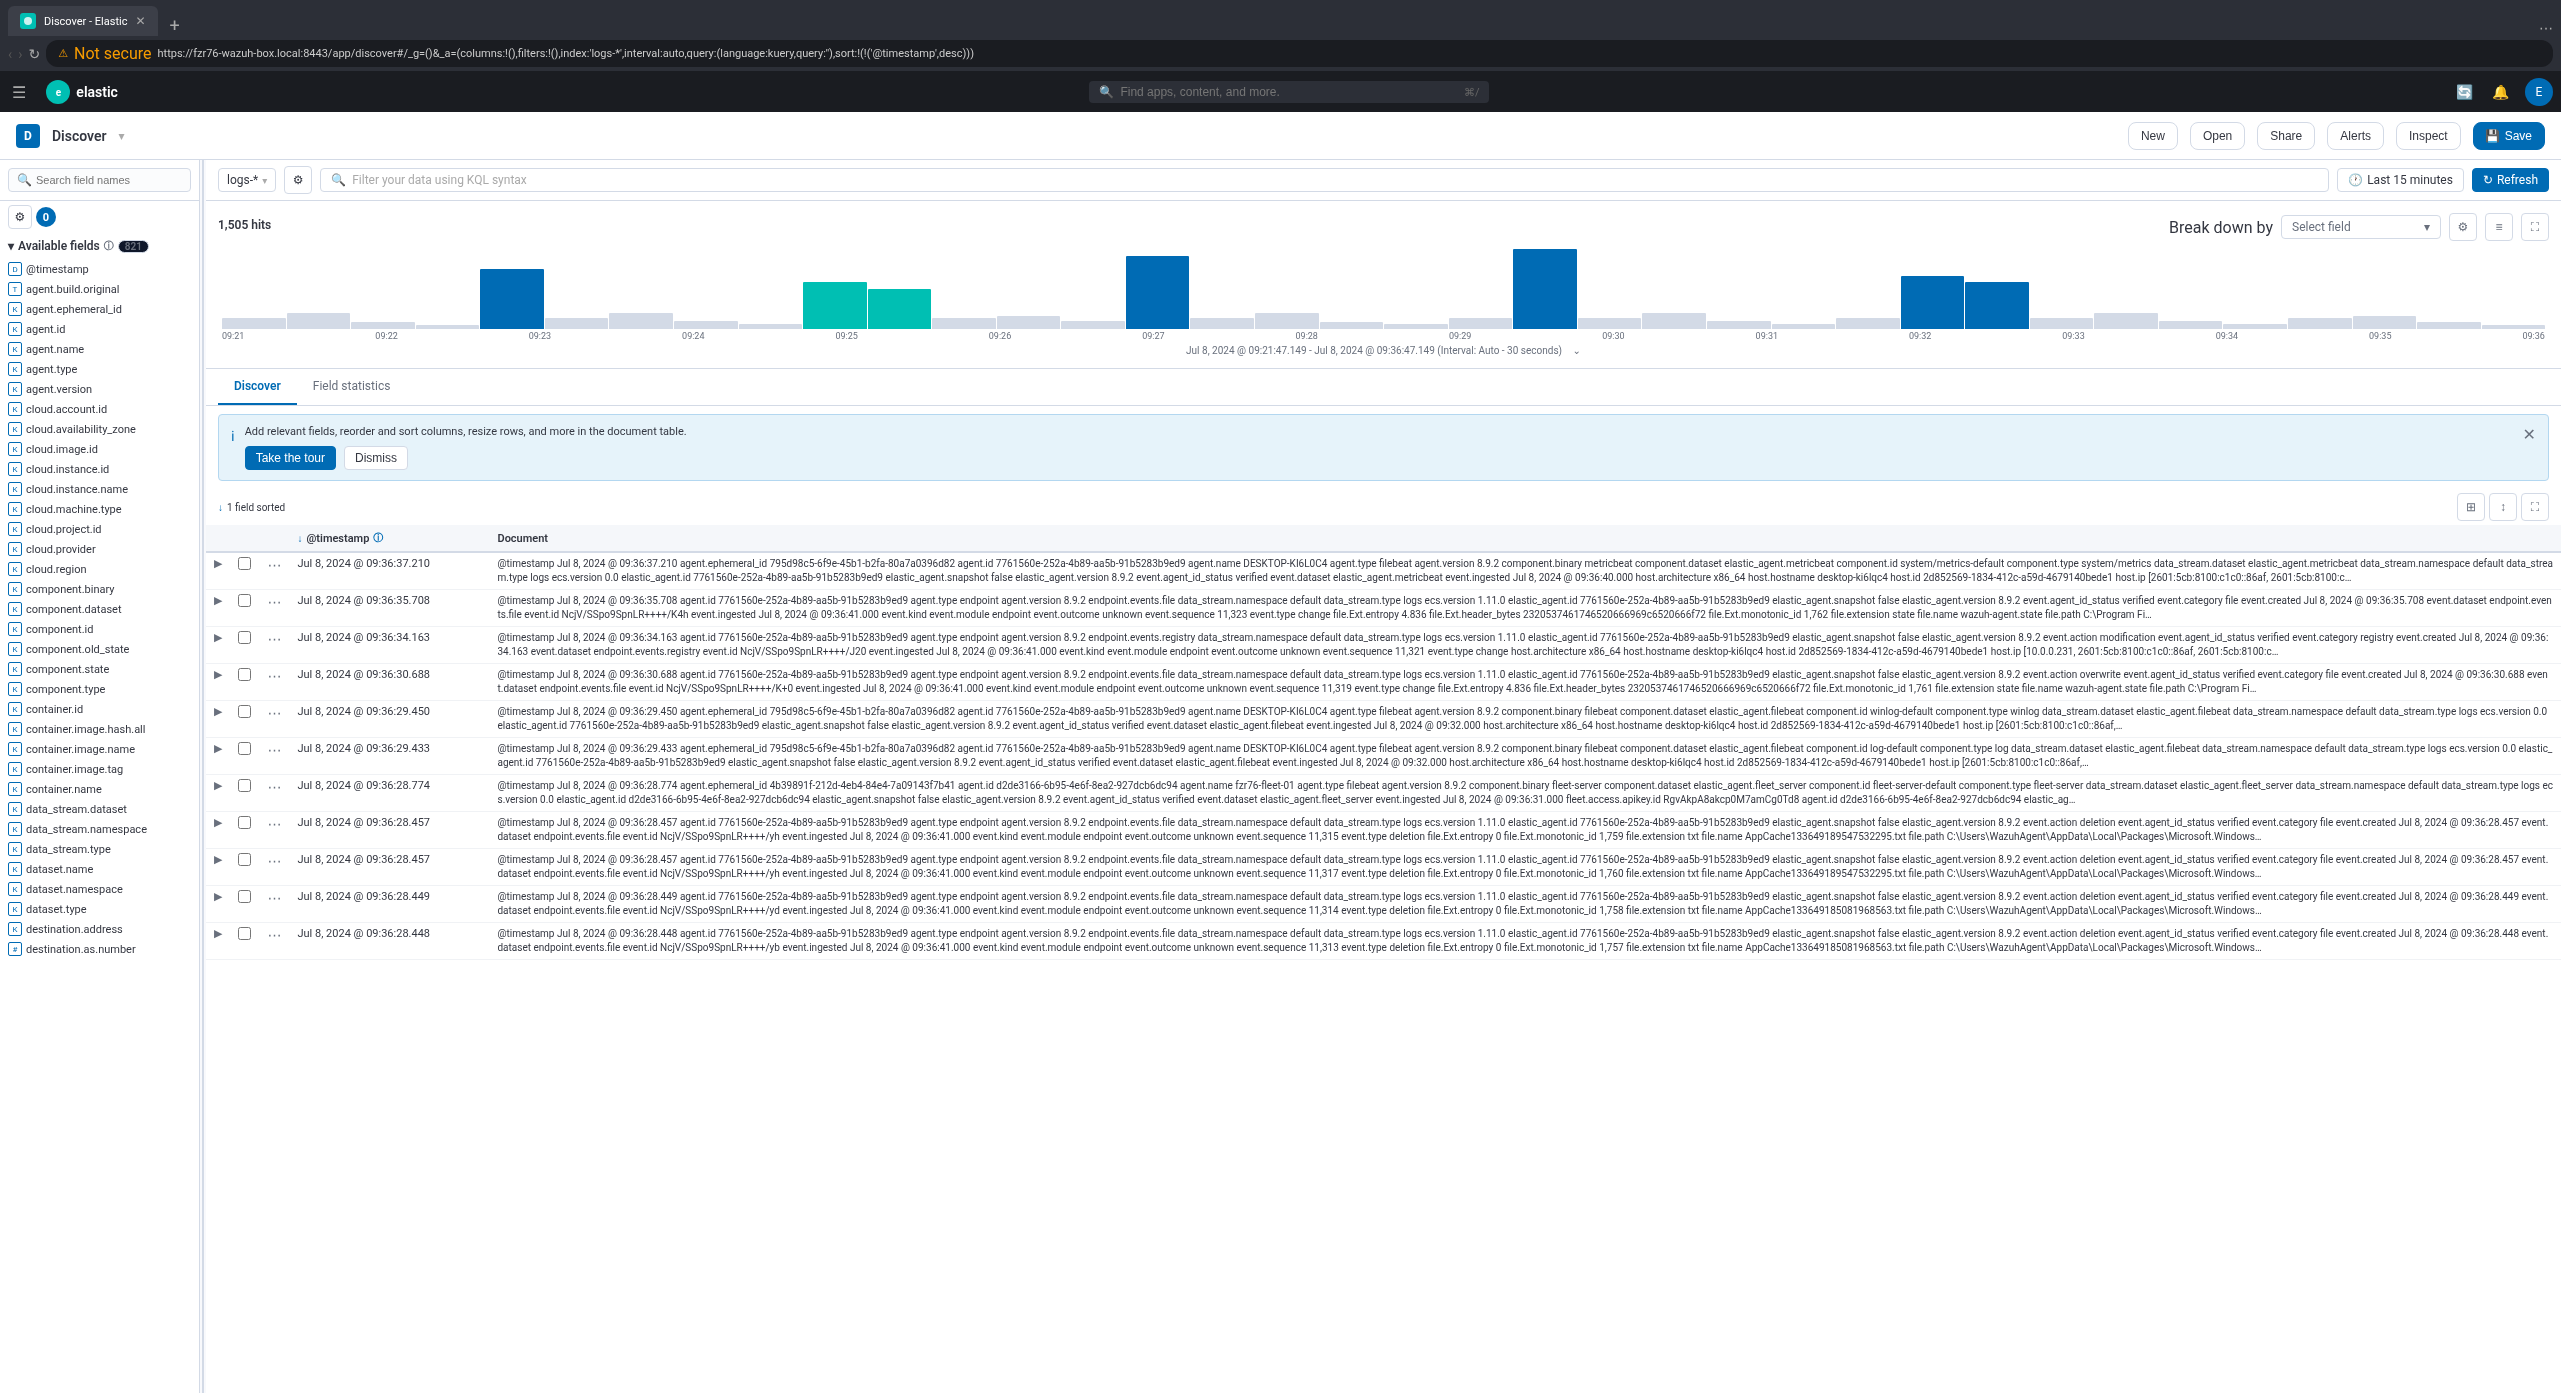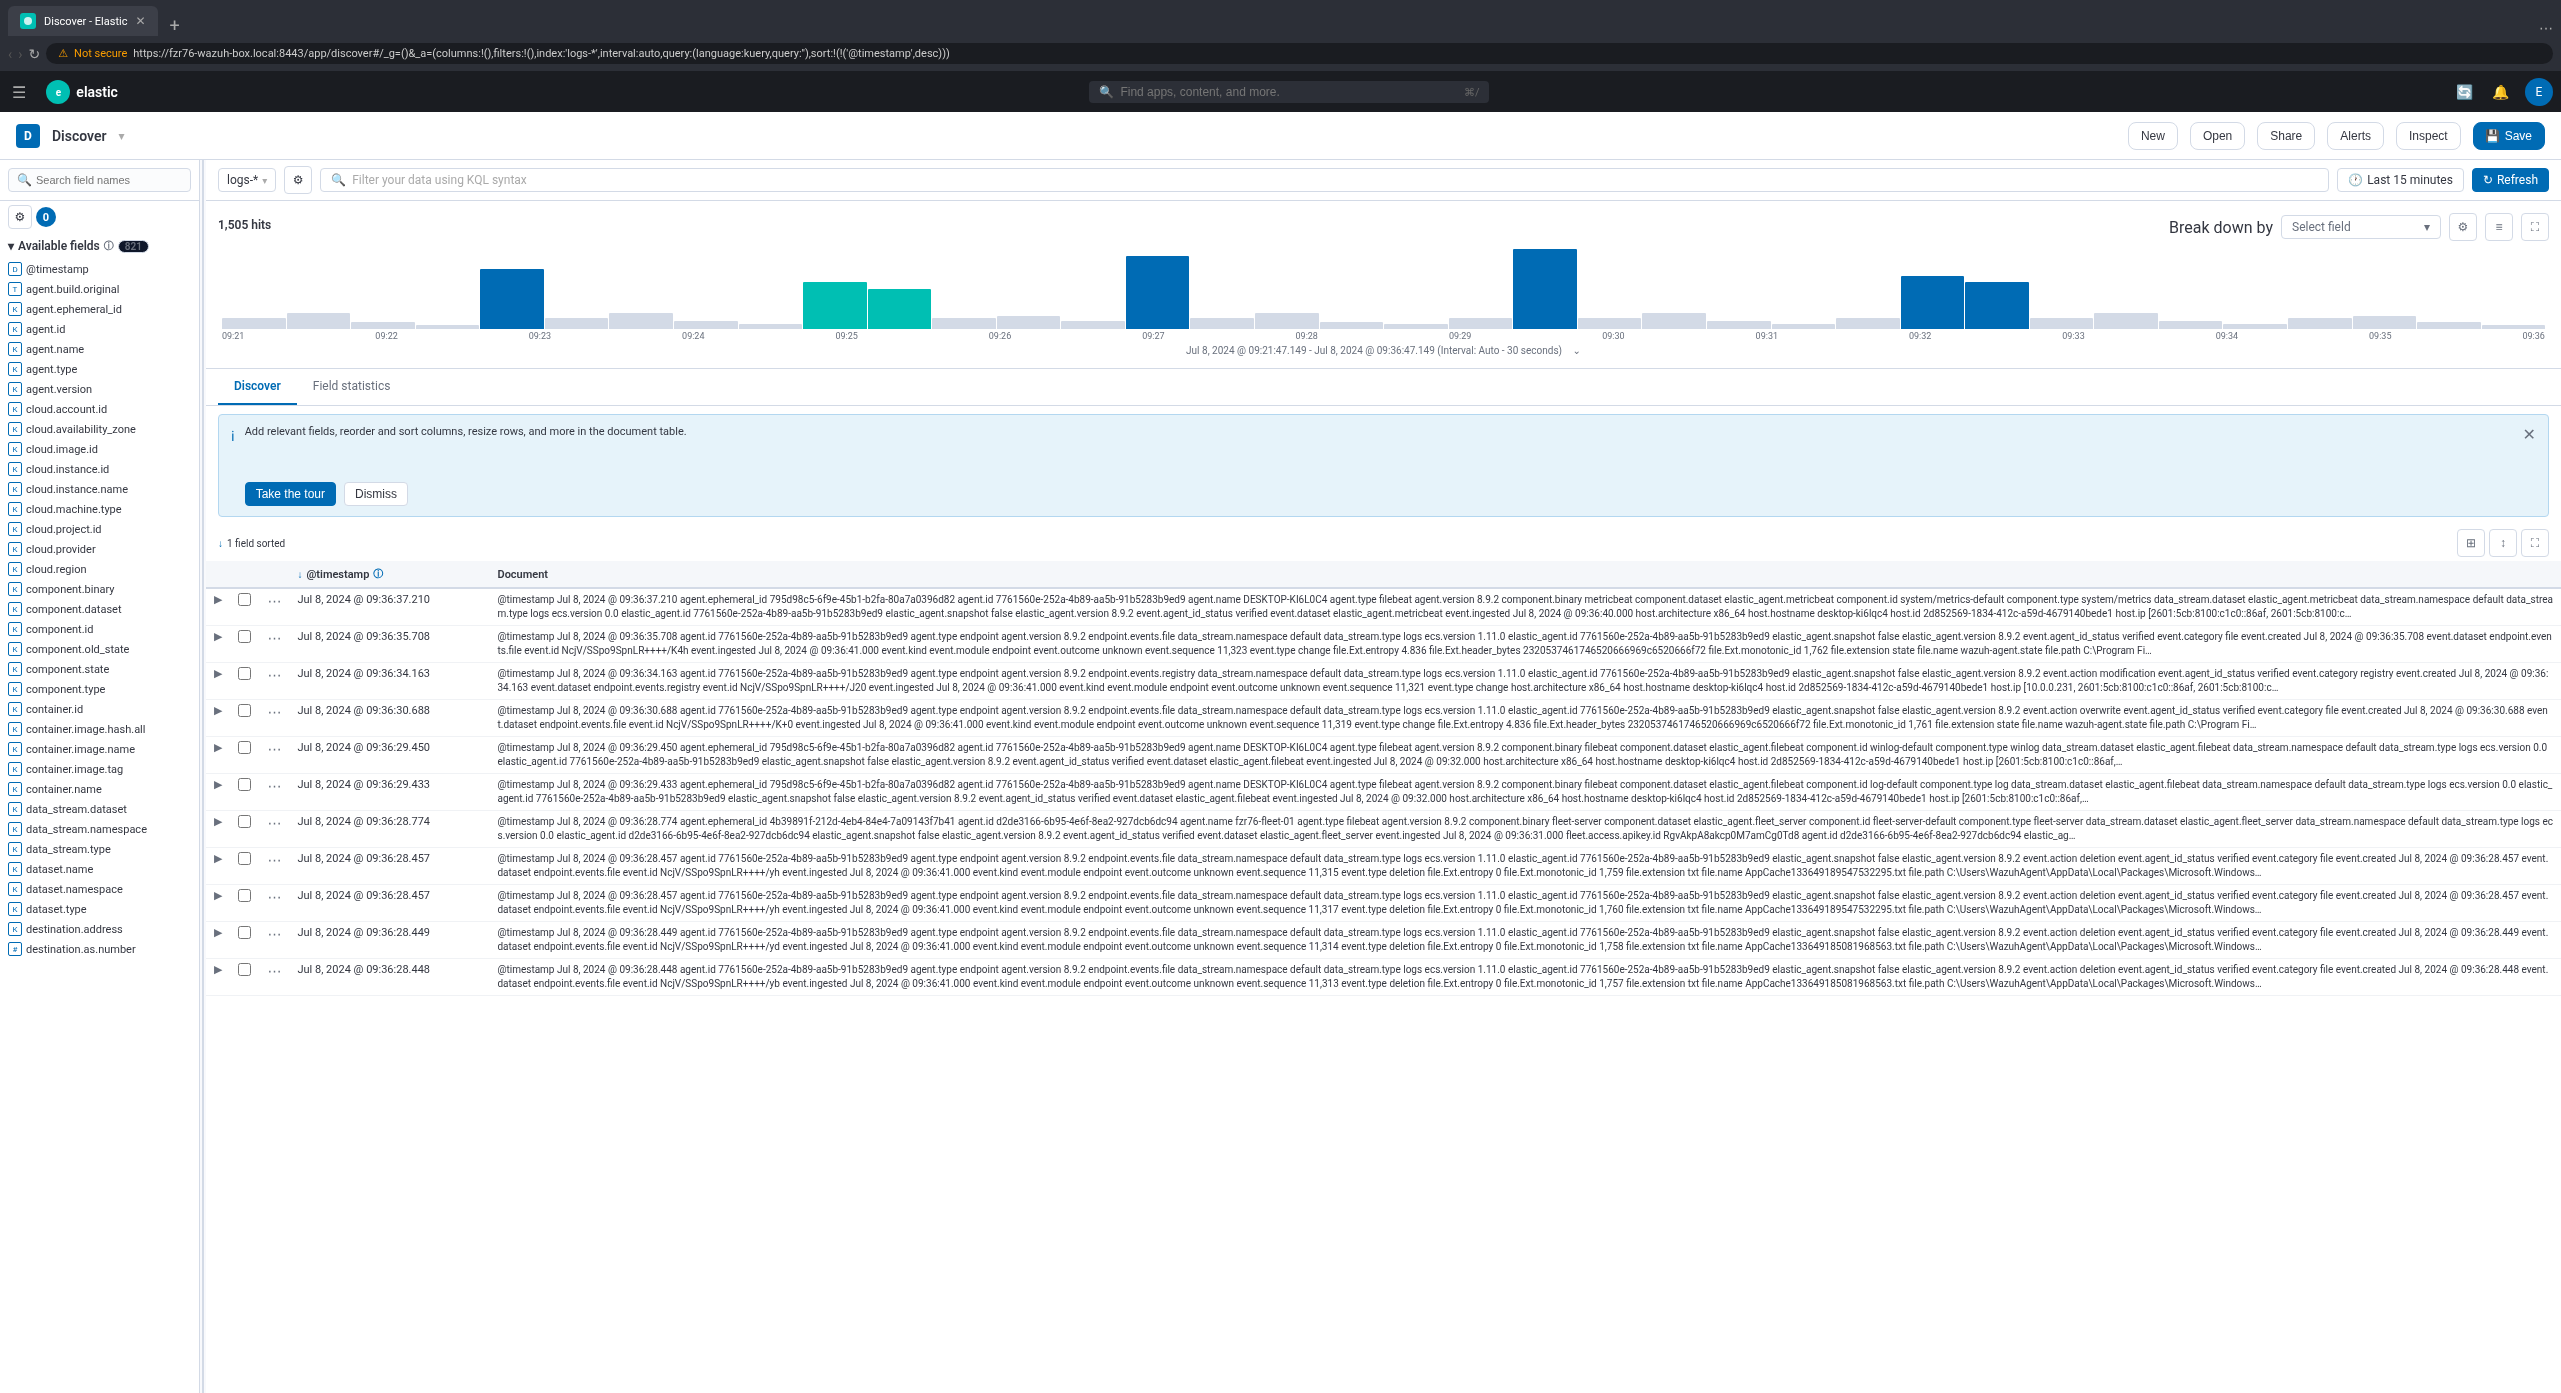--- a/index.html
+++ b/index.html
@@ -82,21 +82,21 @@
     .tab { padding: 10px 16px; font-size: 12px; cursor: pointer; color: #69707d; border-bottom: 2px solid transparent; }
     .tab.active { color: #006bb4; border-bottom: 2px solid #006bb4; font-weight: 600; }
 
     
     .banner { display: flex; align-items: flex-start; background: #e6f3fa; border: 1px solid #b3d7f0; border-radius: 4px; padding: 10px 12px; margin: 8px 12px; gap: 10px; }
     .banner-icon { color: #006bb4; font-size: 14px; margin-top: 1px; }
     .banner-content { flex: 1; }
     .banner-title { font-size: 12px; font-weight: 600; color: #006bb4; margin-bottom: 4px; }
     .banner-desc { font-size: 11px; color: #343741; }
     .banner-actions { display: flex; gap: 8px; margin-top: 8px; }
-    .banner-btn { padding: 4px 10px; border-radius: 4px; font-size: 12px; cursor: pointer; margin-top: 36px; }
+    .banner-btn { padding: 4px 10px; border-radius: 4px; font-size: 12px; cursor: pointer; }
     .banner-btn.primary { background: #006bb4; color: #fff; border: 1px solid #006bb4; }
     .banner-btn.secondary { background: #fff; color: #343741; border: 1px solid #d3dae6; }
     .banner-close { color: #69707d; cursor: pointer; font-size: 16px; }
 
     
     .table-container { flex: 1; overflow: auto; }
     .table-container::-webkit-scrollbar { width: 6px; height: 6px; }
     .table-container::-webkit-scrollbar-thumb { background: #d3dae6; border-radius: 3px; }
     .data-table { width: 100%; border-collapse: collapse; font-size: 11px; }
     .data-table th { background: #f5f7fa; border-bottom: 2px solid #d3dae6; padding: 6px 8px; text-align: left; font-weight: 600; color: #343741; white-space: nowrap; position: sticky; top: 0; z-index: 2; }
@@ -133,21 +133,21 @@
   <div style="flex:1;"></div>
   <span style="color:#aaa; font-size:14px;">⋯</span>
 </div>
 
 <div style="background:#2c2f37; height:36px; display:flex; align-items:center; padding:4px 8px; gap:6px; border-bottom:1px solid #1a1c21;">
   <span style="color:#555; font-size:14px; cursor:pointer;">‹</span>
   <span style="color:#555; font-size:14px; cursor:pointer;">›</span>
   <span style="color:#aaa; font-size:14px; cursor:pointer;">↻</span>
   <div style="flex:1; display:flex; align-items:center; background:#1a1c21; border-radius:12px; padding:4px 12px; gap:6px;">
     <span style="color:#f89c00; font-size:11px;">⚠</span>
-    <span style="color:#f89c00; font-size:11px;">Not secure</span>
+    <span style="color:#f89c00; font-size:16px;">Not secure</span>
     <span style="color:#ccc; font-size:11px; flex:1; overflow:hidden; text-overflow:ellipsis; white-space:nowrap; cursor:text;">https://fzr76-wazuh-box.local:8443/app/discover#/_g=()&amp;_a=(columns:!(),filters:!(),index:'logs-*',interval:auto,query:(language:kuery,query:''),sort:!(!('@timestamp',desc)))</span>
   </div>
 </div>
 
 <div class="top-nav">
   <span class="hamburger">☰</span>
   <div class="elastic-logo">
     <div class="logo-icon">e</div>
     <span>elastic</span>
   </div>

